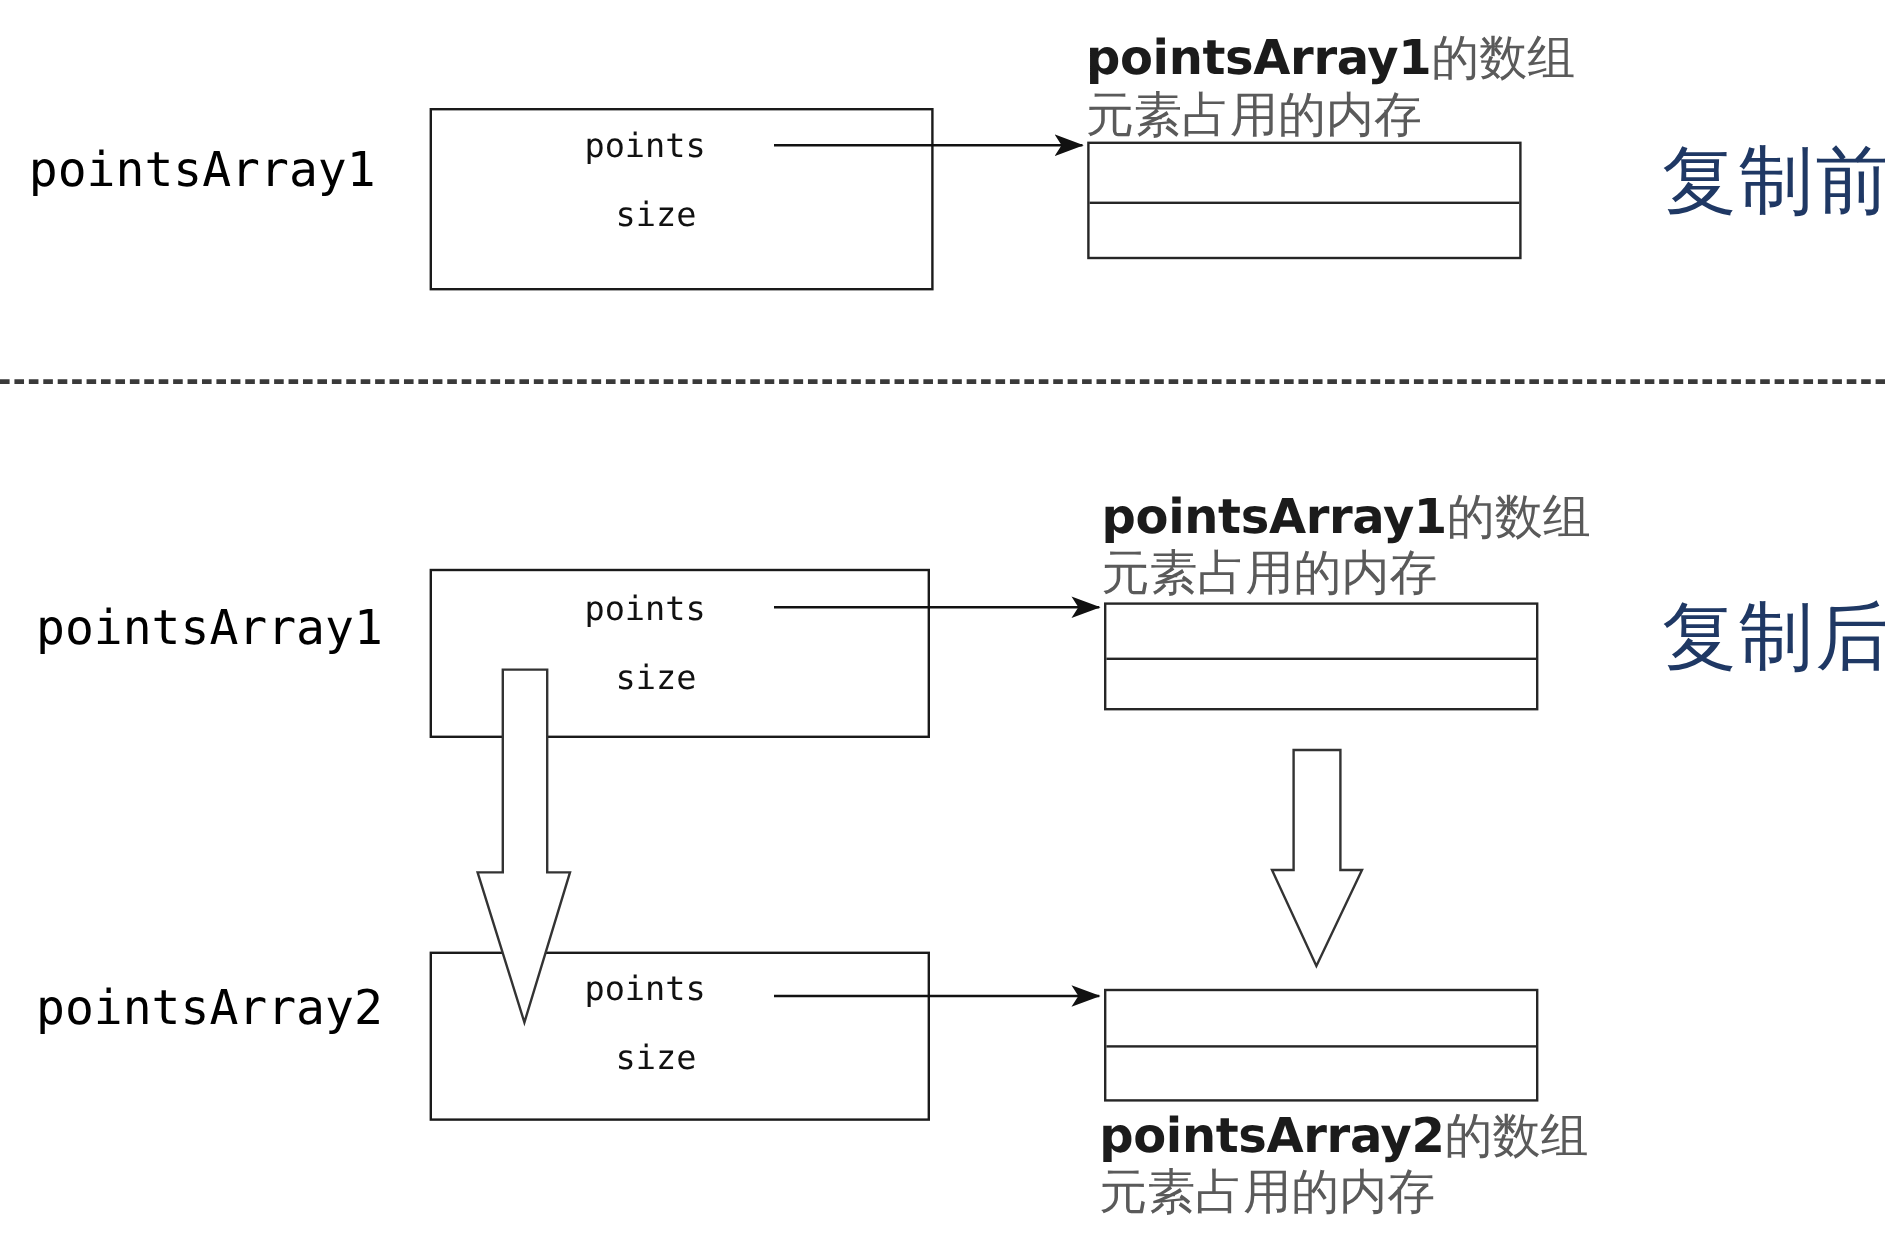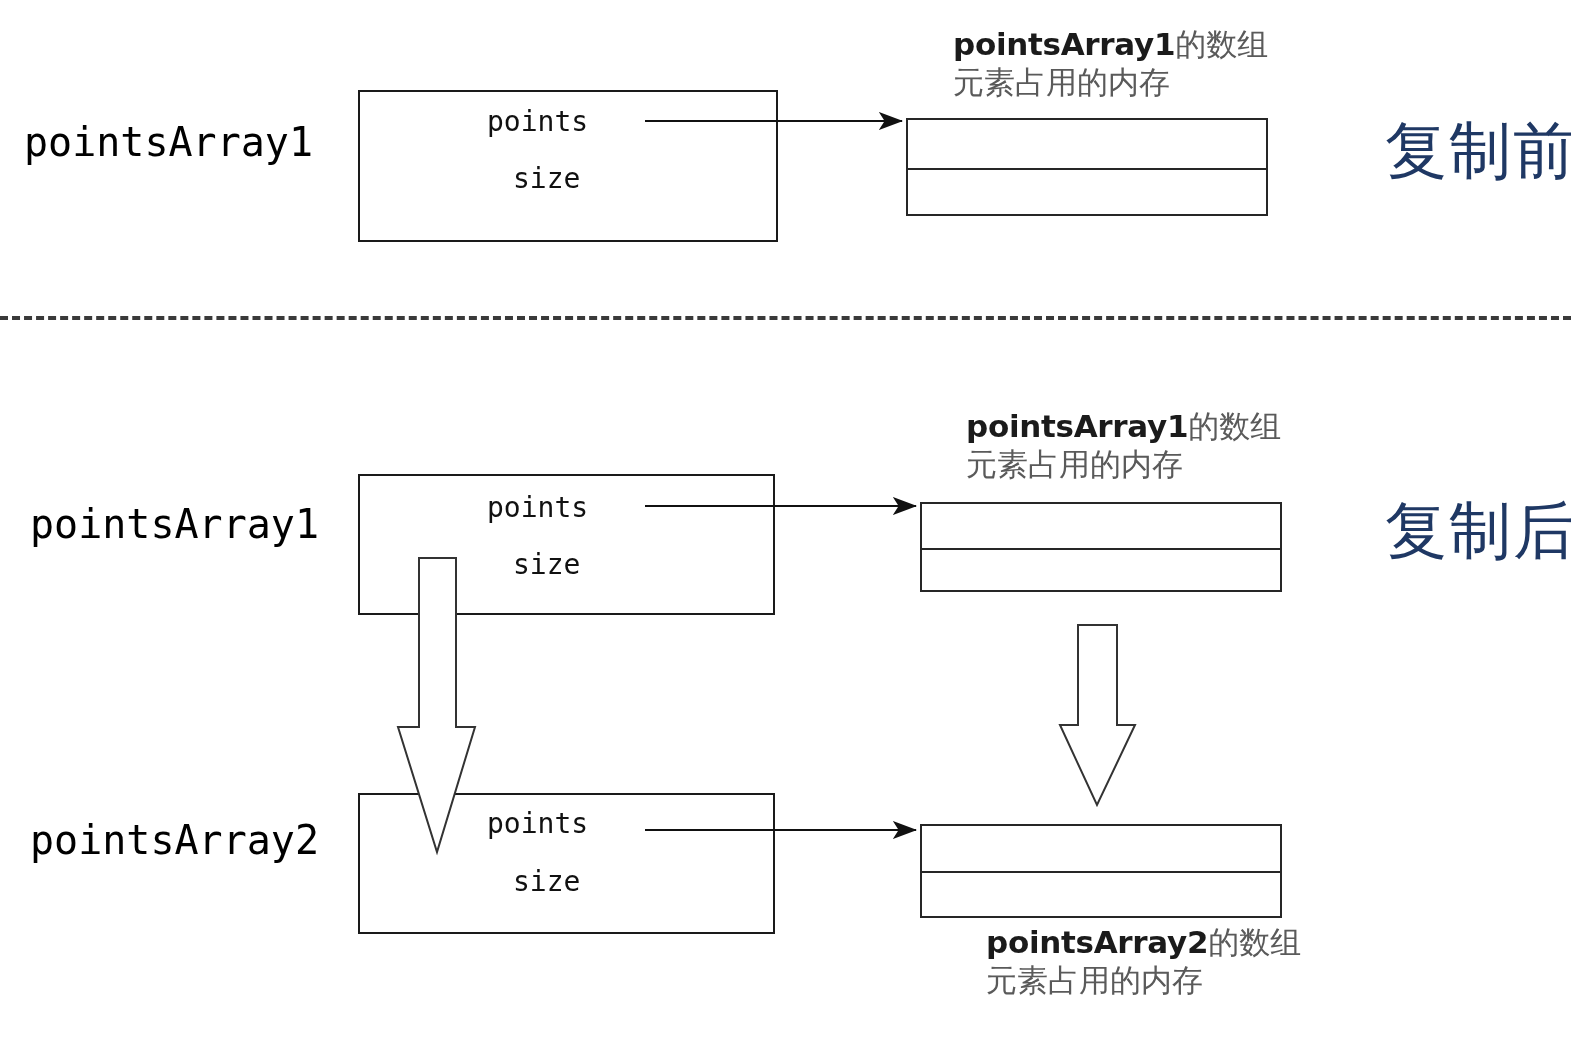--- a/index.html
+++ b/index.html
@@ -46,22 +46,21 @@
   .mem-divider {
     position: absolute;
     left: 0;
     right: 0;
     border-top: 2px solid #262626;
   }
   .annot {
     position: absolute;
     white-space: nowrap;
     line-height: 1.18;
-    font-size: 31px;
-    margin-left: 48px;
+    font-size: 40px;
   }
   .annot .code {
     font-family: "DejaVu Sans", sans-serif;
     font-weight: bold;
     color: #1b1b1b;
     letter-spacing: -0.3px;
   }
   .annot .cjk {
     font-family: "DejaVu Serif", "Liberation Serif", serif;
     color: #5a5a5a;
@@ -141,21 +140,21 @@
   <div class="struct-box" style="left:358px; top:793px; width:417px; height:141px;"></div>
 
   <div class="field" style="left:487px; top:810px;">points</div>
 
   <div class="field" style="left:513px; top:868px;">size</div>
 
   <div class="mem-block" style="left:920px; top:824px; width:362px; height:94px;">
     <div class="mem-divider" style="top:45px;"></div>
   </div>
 
-  <div class="annot" style="left:938px; top:924px;">
+  <div class="annot" style="left:916px; top:924px;">
     <span class="code">pointsArray2</span><span class="cjk">的数组</span><br>
     <span class="cjk">元素占用的内存</span>
   </div>
 
   <svg class="overlay" viewBox="0 0 1571 1049">
     <defs>
       <marker id="arrowhead" markerWidth="11" markerHeight="9" refX="10.5" refY="4.5" orient="auto" markerUnits="strokeWidth">
         <path d="M0,0.4 L11,4.5 L0,8.6 L2.6,4.5 Z" fill="#111111"></path>
       </marker>
     </defs>

